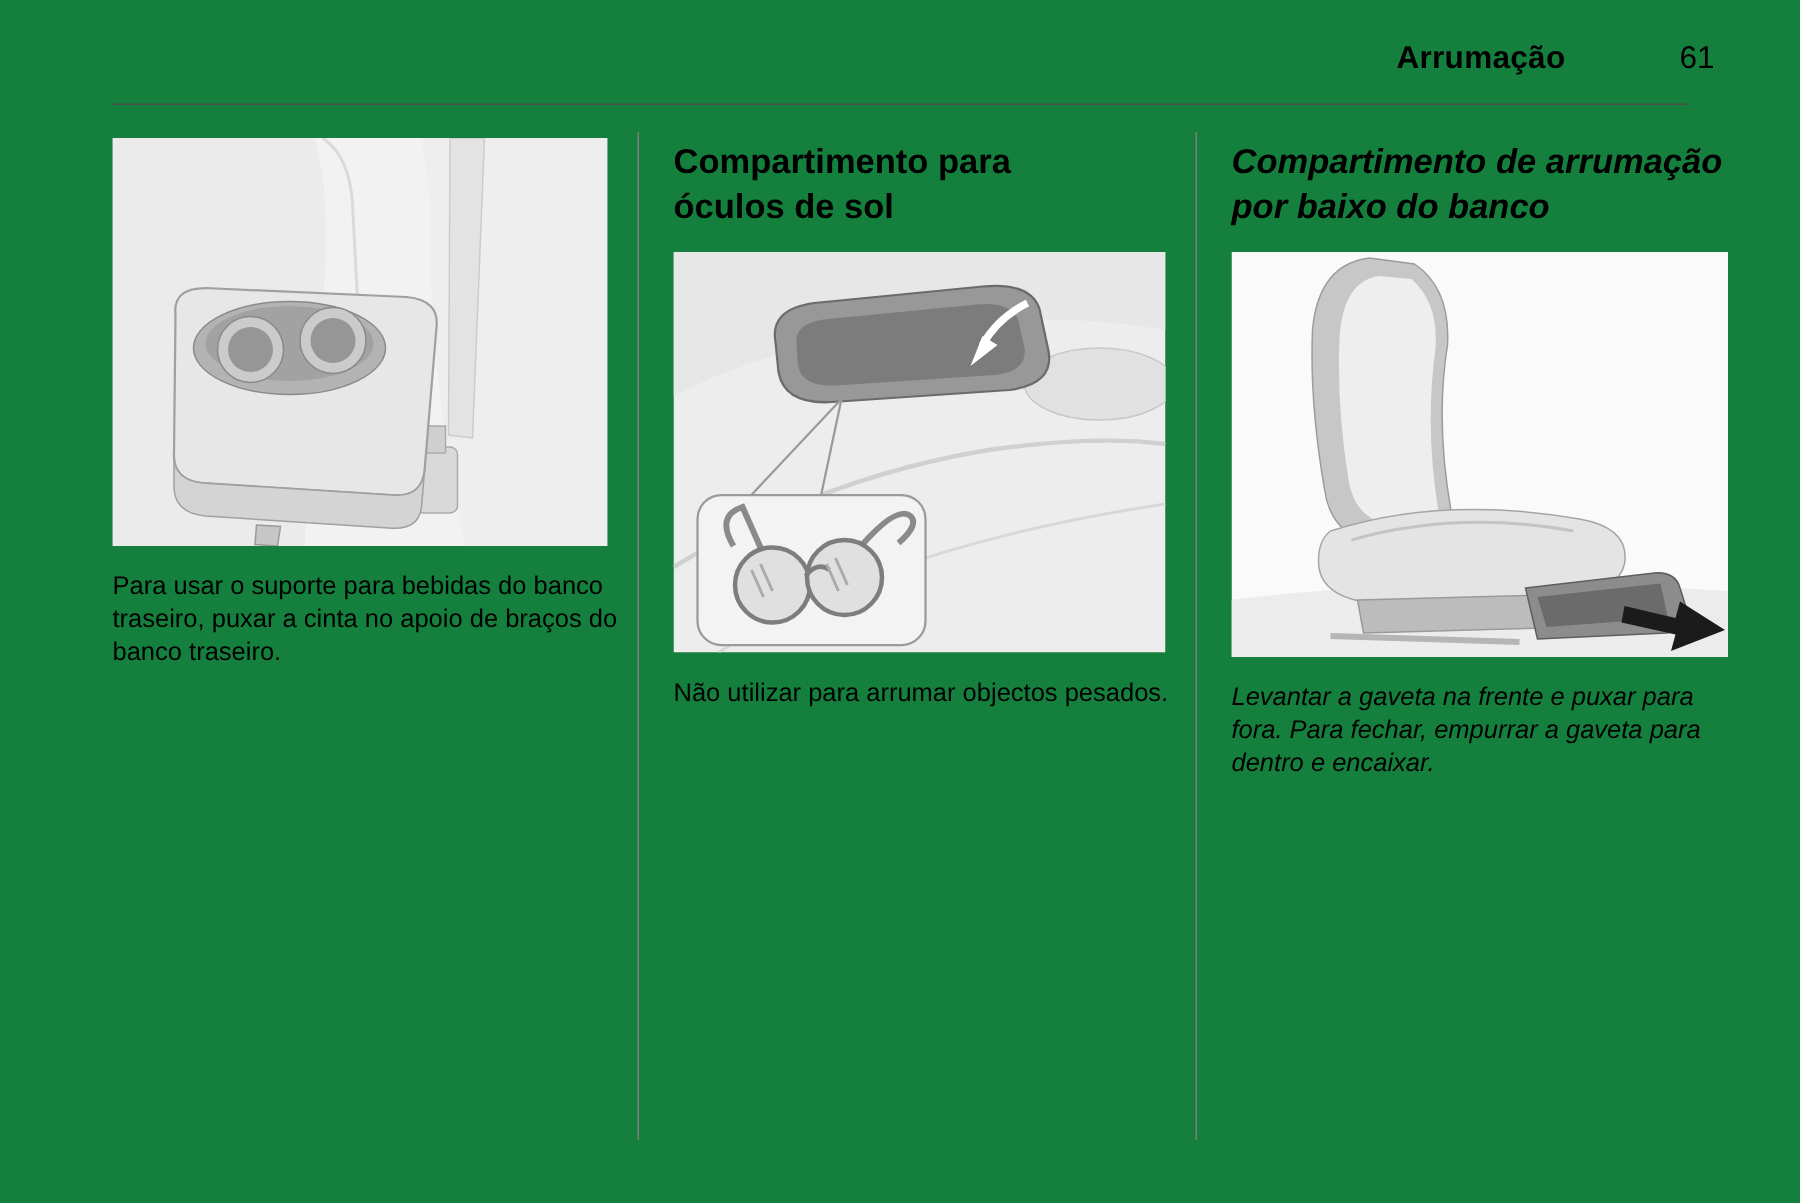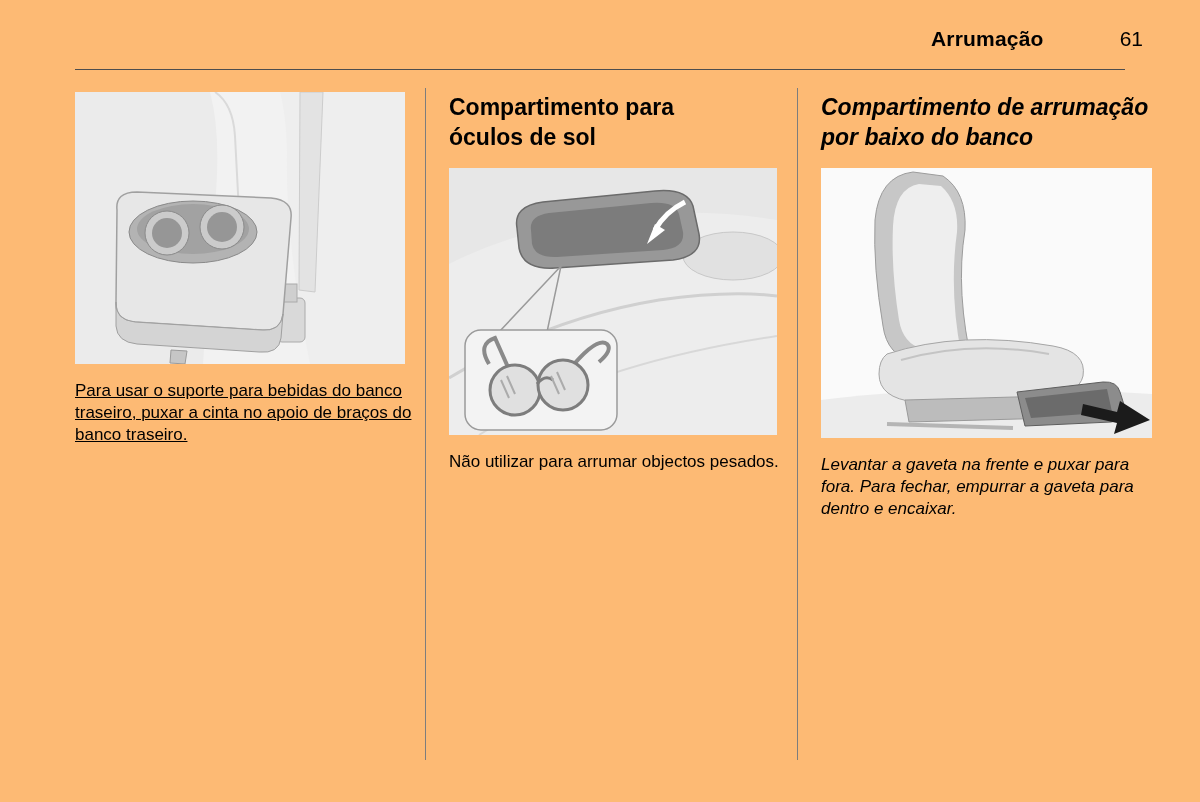--- a/index.html
+++ b/index.html
@@ -2,21 +2,21 @@
 <html><head>
 <meta charset="utf-8">
 <style>
   * { margin: 0; padding: 0; box-sizing: border-box; }
   html, body { background: #ffffff; }
   body {
     width: 1200px; height: 802px; position: relative; overflow: hidden;
     font-family: "Liberation Sans", "DejaVu Sans", sans-serif;
     color: #000000;
   }
-  .page { position: absolute; inset: 0; background: #fdba74; }
+  .page { position: absolute; inset: 0; background: #15803d; }
 
   .page-header {
     position: absolute; top: 27px; right: 57px;
     display: flex; align-items: baseline; gap: 64px;
   }
   .chapter-title { font-size: 21px; font-weight: bold; letter-spacing: 0.2px; }
   .page-number { font-size: 21px; margin-left: 12px; }
 
   .header-rule {
     position: absolute; top: 69px; left: 75px; width: 1050px; height: 1px;
@@ -24,21 +24,21 @@
   }
 
   .vdivider {
     position: absolute; top: 88px; height: 672px; width: 1px;
     background: #7d7d7d;
   }
   .vdivider.d1 { left: 425px; }
   .vdivider.d2 { left: 797px; }
 
   .col { position: absolute; top: 90px; }
-  .col1 { left: 75px;  width: 354px; text-decoration: underline; }
+  .col1 { left: 75px;  width: 354px; }
   .col2 { left: 449px; width: 352px; }
   .col3 { left: 821px; width: 331px; font-style: italic; }
 
   .col h2 {
     font-size: 23px; line-height: 30px; font-weight: bold;
     margin: 2px 0 16px 0;
   }
   .col2 h2 { max-width: 296px; }
 
   .col figure { margin: 0 0 16px 0; }

